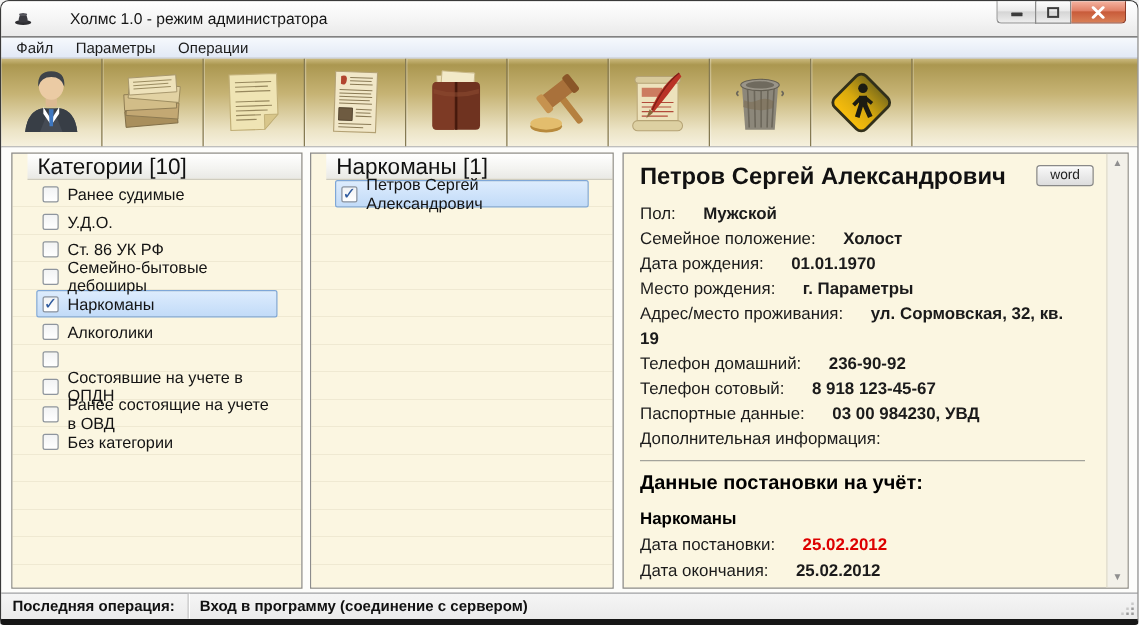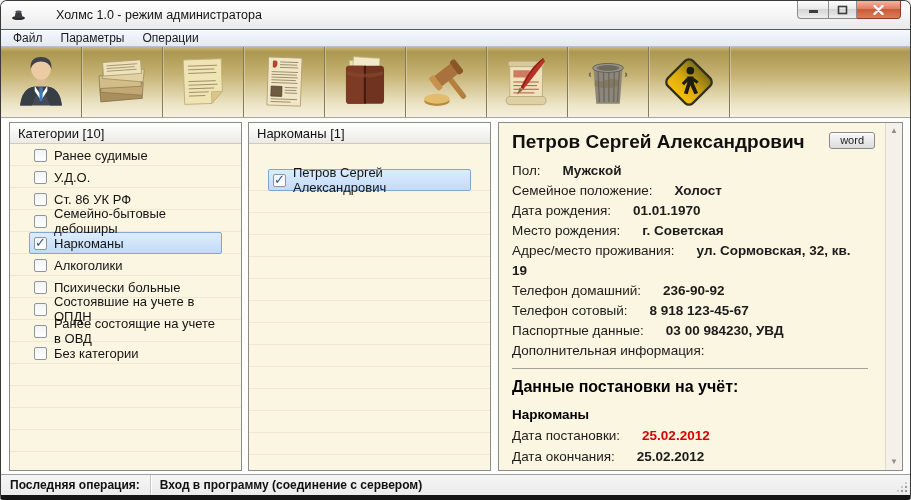--- a/index.html
+++ b/index.html
@@ -75,29 +75,30 @@
   
   .main { flex: 1; position: relative; background: #fdfdfb; }
   .panel {
     position: absolute; top: 4px; bottom: 3px;
     border: 1px solid #8c8c8c;
     background: #fbf6e1;
     display: flex; flex-direction: column;
     overflow: hidden;
   }
   #categories-panel { left: 8px;  width: 233px; }
-  #persons-panel    { left: 247px; width: 243px; gap: 25px; }
+  #persons-panel    { left: 247px; width: 243px; }
   #details-panel    { left: 497px; right: 7px; }
   .panel-header {
     height: 21px; flex: none;
     background: linear-gradient(180deg, #ffffff, #f3f3f0 60%, #e9e9e5);
     border-bottom: 1px solid #cfccbe;
-    font-size: 13px; color: #111;
+    font-size: 18px; color: #111;
     display: flex; align-items: center;
     padding-left: 8px;
+    margin-left: 12px;
   }
   .list {
     flex: 1;
     background: repeating-linear-gradient(180deg,
       #fbf6e1 0px, #fbf6e1 21px, #efe9d2 21px, #efe9d2 22px);
   }
   .list-item {
     height: 22px;
     display: flex; align-items: center;
     padding: 0 2px 0 4px; margin: 0 19px;
@@ -373,21 +374,20 @@
           <div class="list-item selected">
             <span class="checkbox checked"></span>
             <span>Наркоманы</span>
           </div>
           <div class="list-item">
             <span class="checkbox"></span>
             <span>Алкоголики</span>
           </div>
           <div class="list-item">
             <span class="checkbox"></span>
-            <span>Психически больные</span>
           </div>
           <div class="list-item">
             <span class="checkbox"></span>
             <span>Состоявшие на учете в ОПДН</span>
           </div>
           <div class="list-item">
             <span class="checkbox"></span>
             <span>Ранее состоящие на учете в ОВД</span>
           </div>
           <div class="list-item">
@@ -418,21 +418,21 @@
         <div class="detail-field">
               <span class="flabel">Пол:</span><span class="fvalue">Мужской</span>
             </div>
             <div class="detail-field">
               <span class="flabel">Семейное положение:</span><span class="fvalue">Холост</span>
             </div>
             <div class="detail-field">
               <span class="flabel">Дата рождения:</span><span class="fvalue">01.01.1970</span>
             </div>
             <div class="detail-field">
-              <span class="flabel">Место рождения:</span><span class="fvalue">г. Советская</span>
+              <span class="flabel">Место рождения:</span><span class="fvalue">г. Параметры</span>
             </div>
             <div class="detail-field">
               <span class="flabel">Адрес/место проживания:</span><span class="fvalue">ул. Сормовская, 32, кв. 19</span>
             </div>
             <div class="detail-field">
               <span class="flabel">Телефон домашний:</span><span class="fvalue">236-90-92</span>
             </div>
             <div class="detail-field">
               <span class="flabel">Телефон сотовый:</span><span class="fvalue">8 918 123-45-67</span>
             </div>

